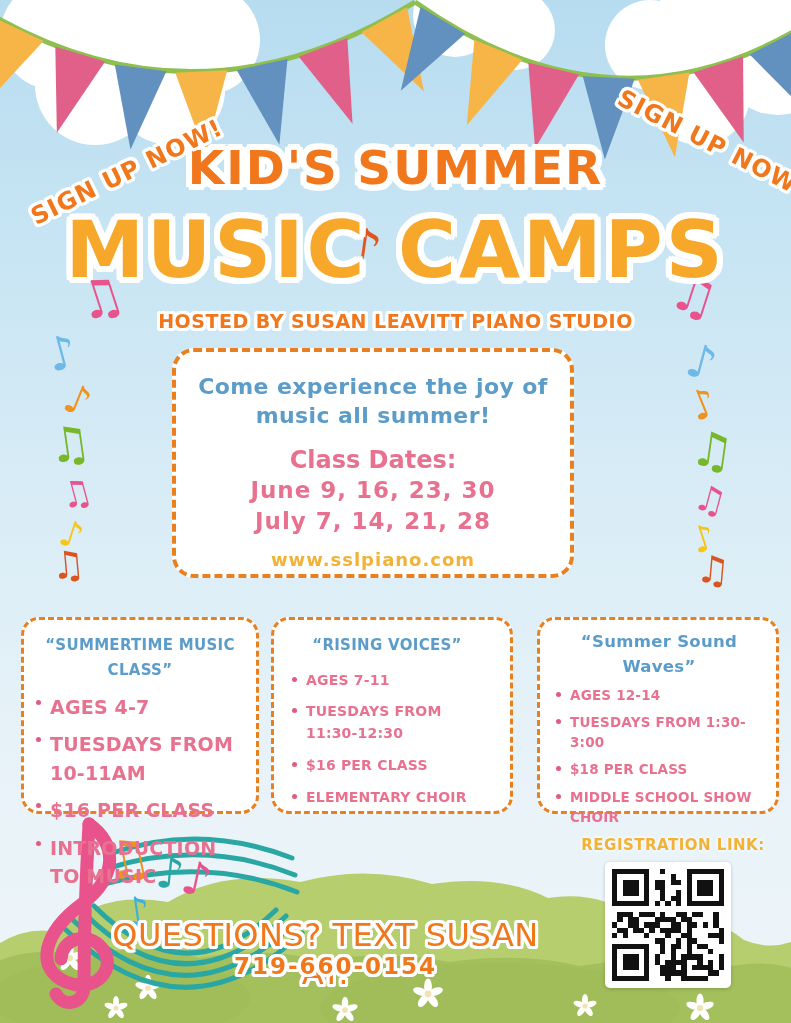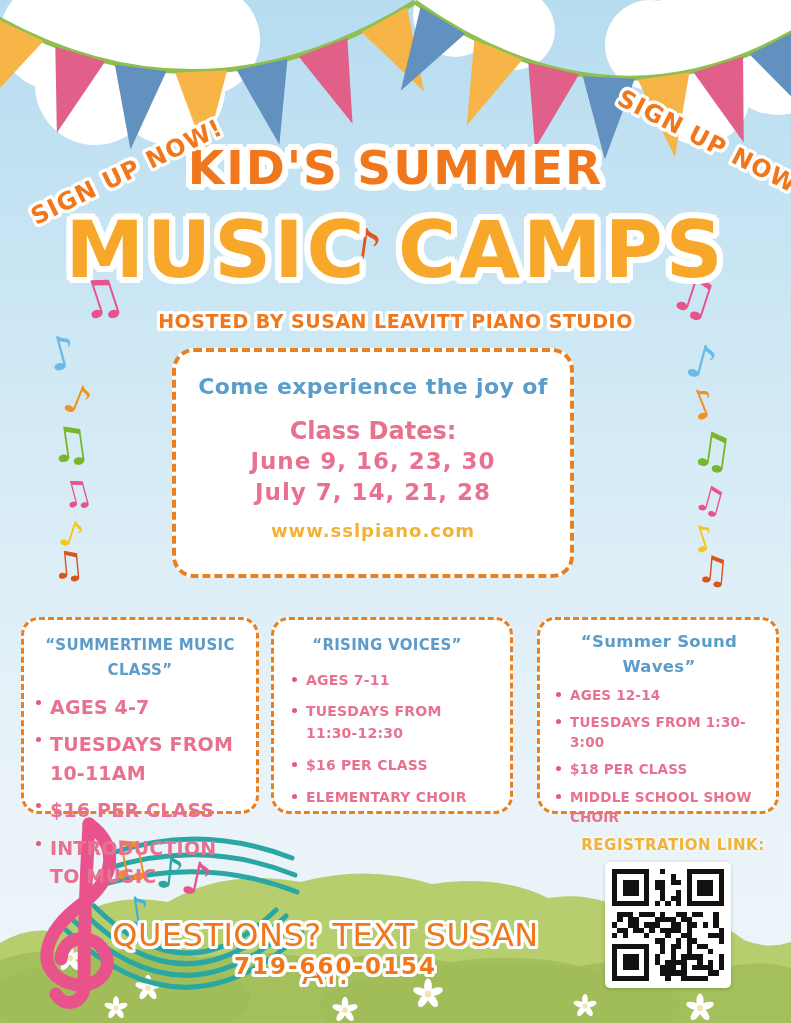--- a/index.html
+++ b/index.html
@@ -141,20 +141,21 @@
   <div id="signup-left" class="sign-up ow-sm">SIGN UP NOW!</div>
   <div id="signup-right" class="sign-up ow-sm">SIGN UP NOW!</div>
 
   <div id="title1" class="title-line ow-lg">KID'S SUMMER</div>
   <div id="title2" class="title-line ow-lg">MUSIC CAMPS</div>
   <div id="subtitle" class="title-line ow-sm">HOSTED BY SUSAN LEAVITT PIANO STUDIO</div>
 
   <div id="info-box">
     <div class="headline">
       <div>Come experience the joy of</div>
+      <div>music all summer!</div>
     </div>
     <div class="dates-label">Class Dates:</div>
     <div class="dates-line">June 9, 16, 23, 30</div>
     <div class="dates-line">July 7, 14, 21, 28</div>
     <div class="website">www.sslpiano.com</div>
   </div>
 
   <div id="class-box-1" class="class-box">
     <div class="class-title">“SUMMERTIME MUSIC CLASS”</div>
     <ul class="class-items">

